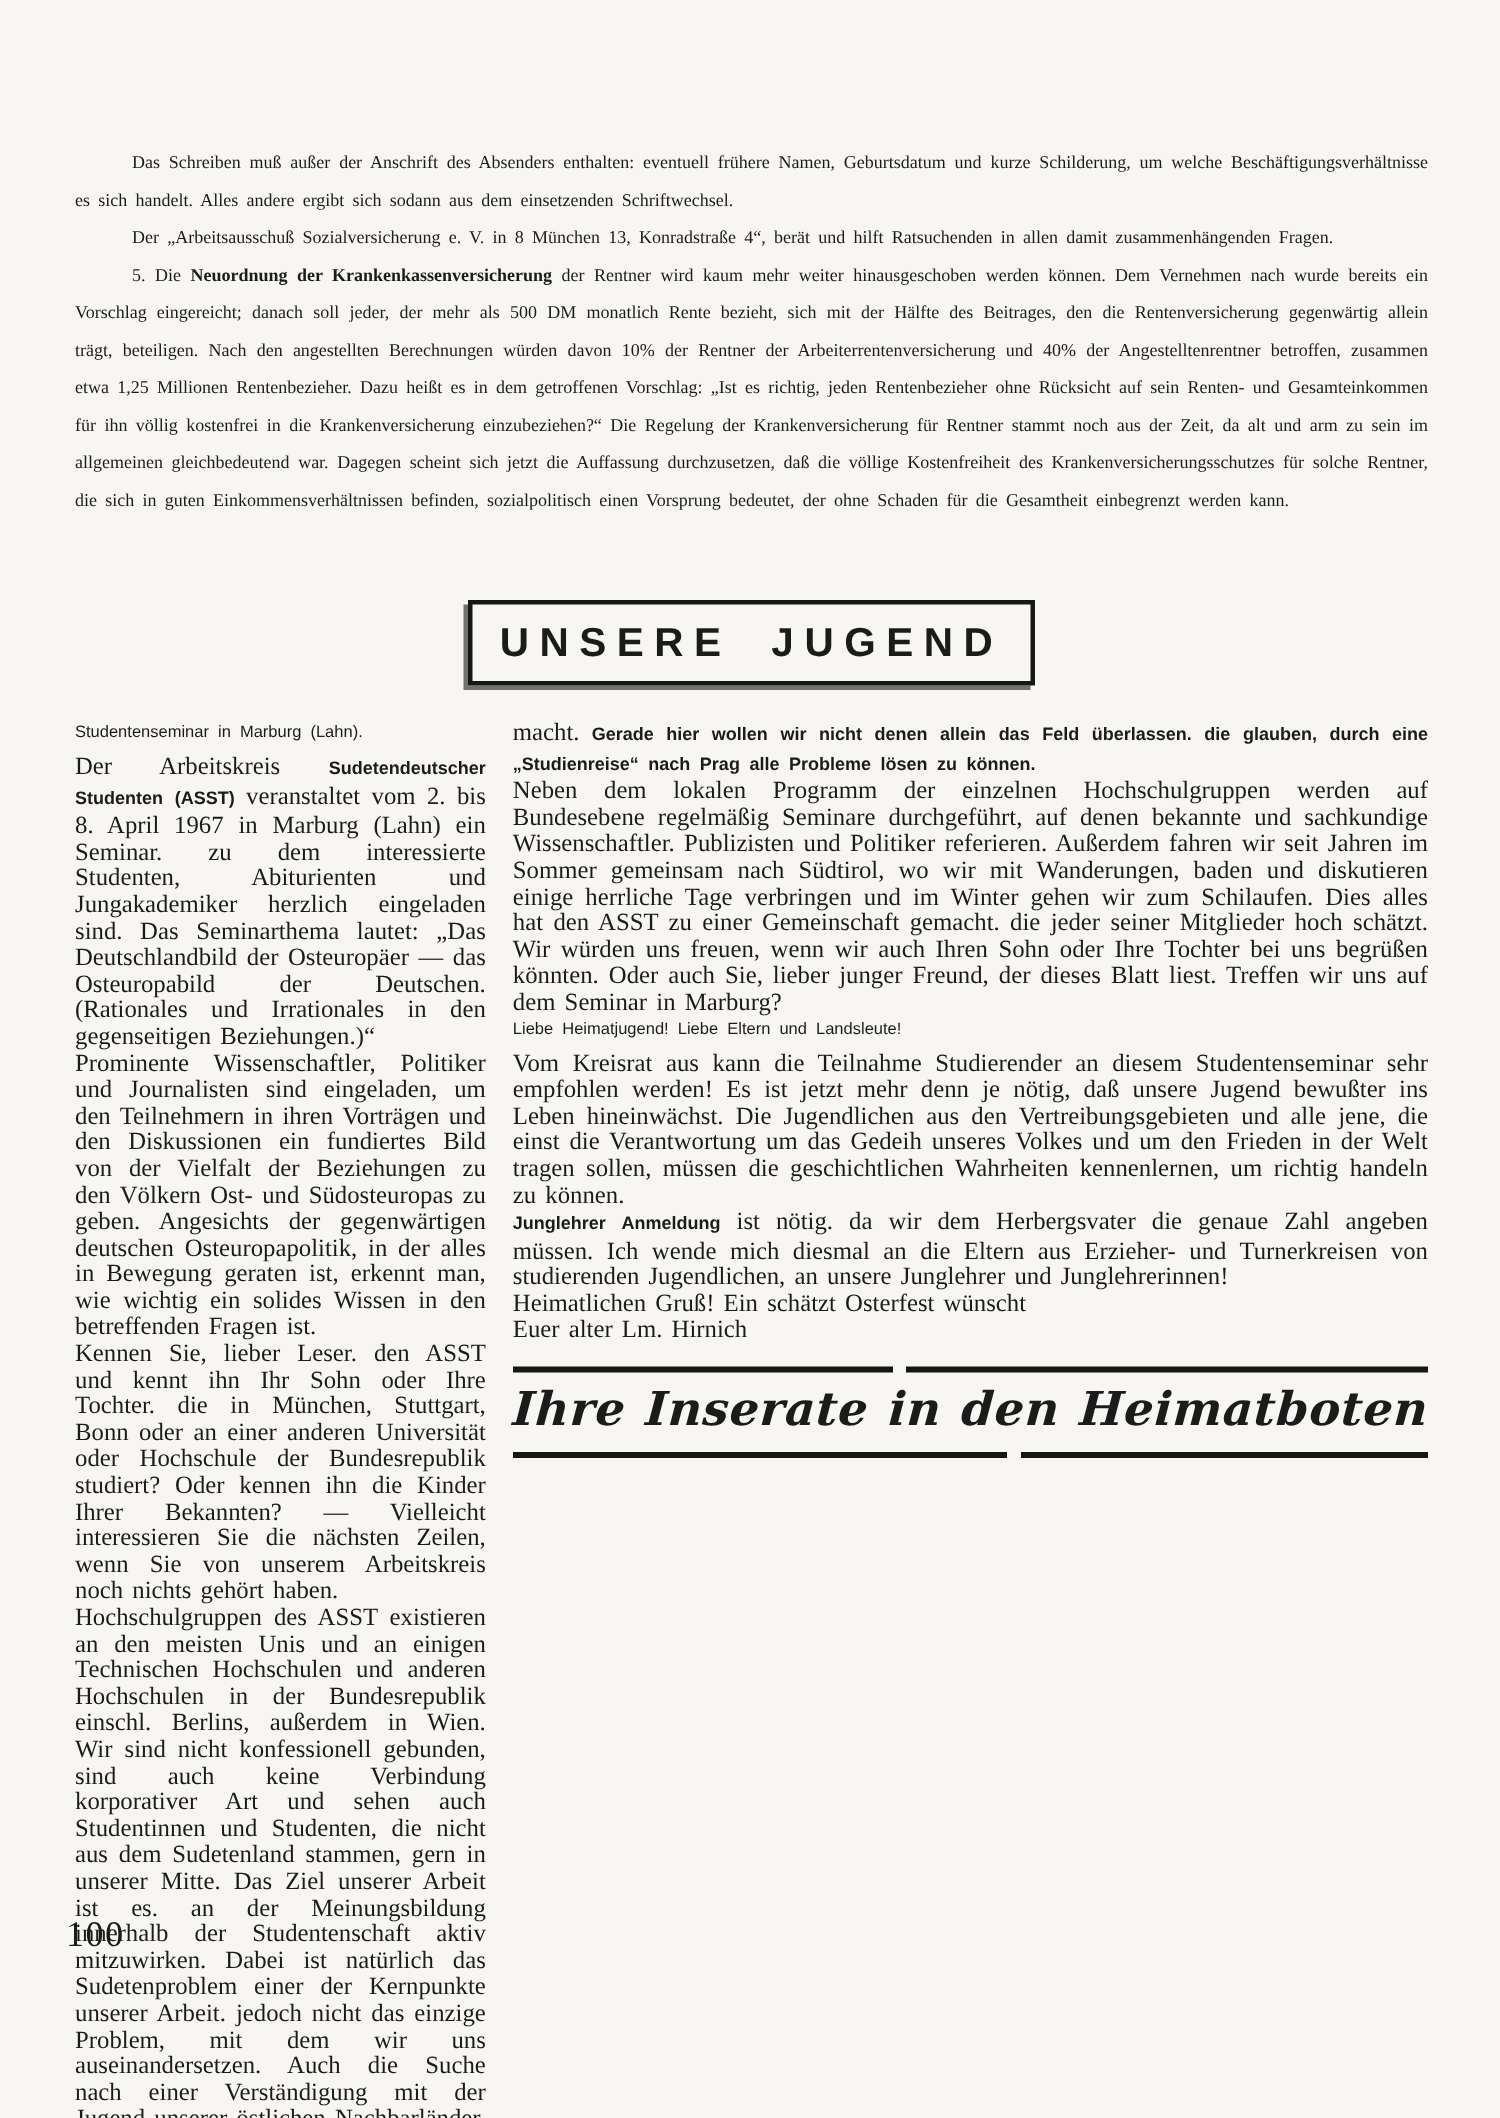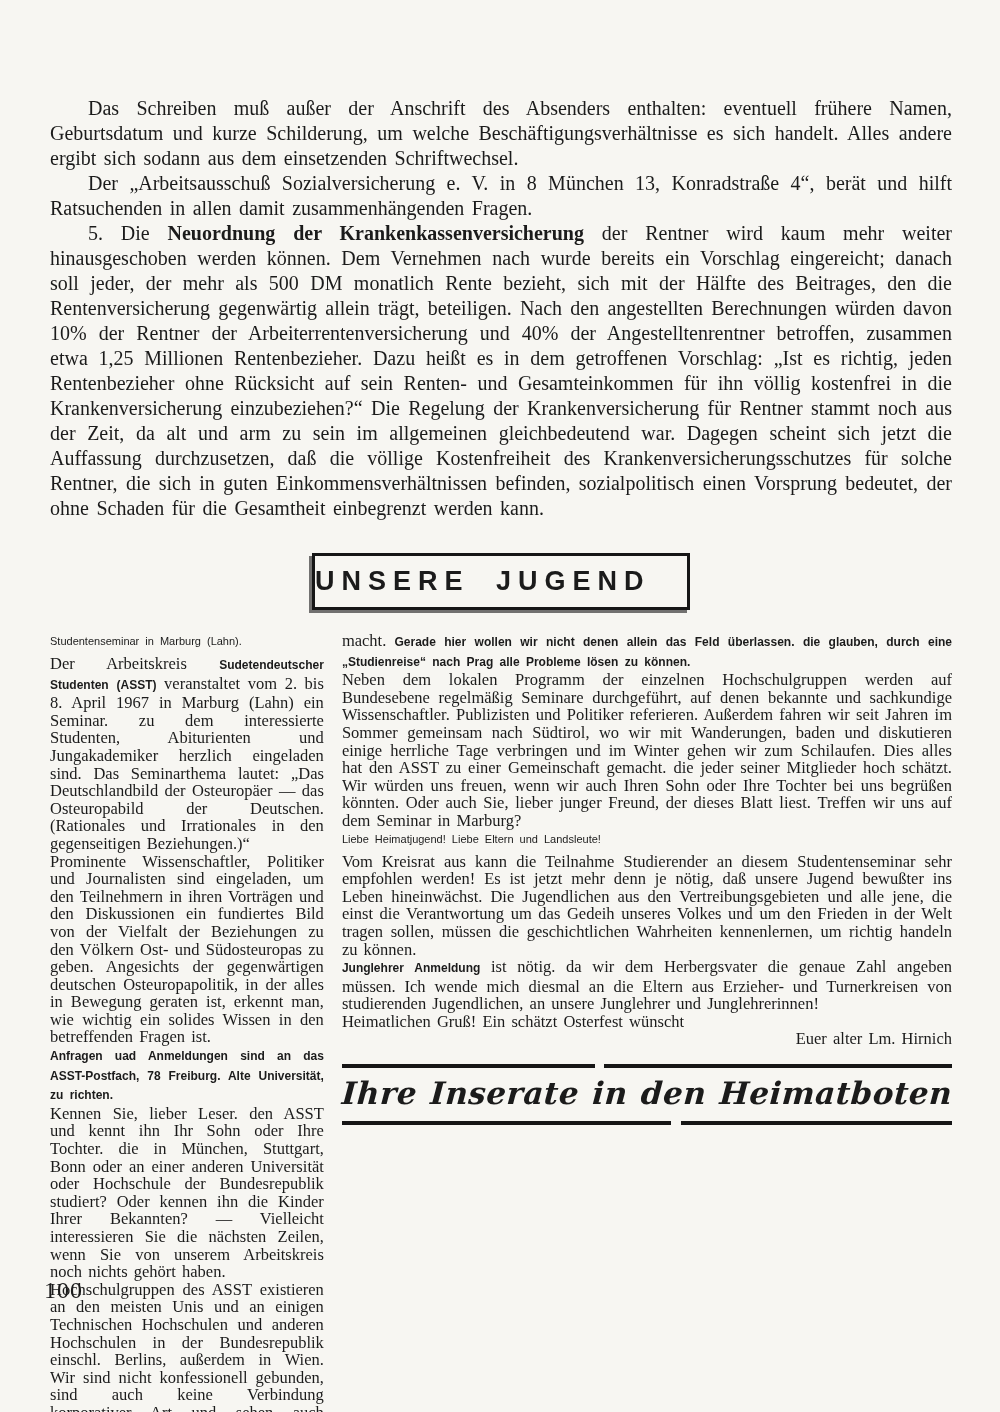--- a/index.html
+++ b/index.html
@@ -14,31 +14,31 @@
   }
   .page {
     box-sizing:border-box;
     width:1000px; height:1412px;
     padding:96px 48px 0 50px;
     position:relative;
   }
   .block { margin:0; }
 
   
-  .top-block { font-size:20px; line-height:25px; word-spacing:2.5px; }
+  .top-block { font-size:12px; line-height:25px; word-spacing:2.5px; }
   .top-block .blk-para { text-align:justify; }
   .top-block .blk-para.indent { text-indent:38px; }
 
   
   .section-box {
     width:372px; height:51px;
-    margin:32px auto 22px auto;
+    margin:54px auto 22px auto;
     border:3px solid #161616;
     box-shadow:-3px 3px 0 rgba(25,25,25,0.6);
-    display:flex; align-items:center; 
+    display:flex; align-items:center; justify-content:center;
     background:var(--paper);
   }
   .section-title {
     font-family:"Liberation Sans", sans-serif;
     font-weight:700;
     font-size:27px;
     letter-spacing:7px;
     word-spacing:12px;
     white-space:nowrap;
   }
@@ -103,34 +103,33 @@
 
   <div class="section-box">
     <span class="section-title">UNSERE JUGEND</span>
   </div>
 
   <div class="columns">
     <section class="col col-left">
         <p class="block blk-heading">Studentenseminar in Marburg (Lahn).</p>
         <p class="block blk-para"><span>Der Arbeitskreis </span><span class="bold sans">Sudetendeutscher Studenten (ASST)</span><span> veranstaltet vom 2. bis 8. April 1967 in Marburg (Lahn) ein Seminar. zu dem interessierte Studenten, Abiturienten und Jungakademiker herzlich eingeladen sind. Das Seminarthema lautet: „Das Deutschlandbild der Osteuropäer — das Osteuropabild der Deutschen. (Rationales und Irrationales in den gegenseitigen Beziehungen.)“</span></p>
         <p class="block blk-para"><span>Prominente Wissenschaftler, Politiker und Journalisten sind eingeladen, um den Teilnehmern in ihren Vorträgen und den Diskussionen ein fundiertes Bild von der Vielfalt der Beziehungen zu den Völkern Ost- und Südosteuropas zu geben. Angesichts der gegenwärtigen deutschen Osteuropapolitik, in der alles in Bewegung geraten ist, erkennt man, wie wichtig ein solides Wissen in den betreffenden Fragen ist.</span></p>
-        <p class="block blk-para"><span class="bold sans">Anfragen uad Anmeldungen sind an das ASST-Postfach, 78 Freiburg. Alte Universität, zu richten.</span></p>
         <p class="block blk-para gap-before"><span>Kennen Sie, lieber Leser. den ASST und kennt ihn Ihr Sohn oder Ihre Tochter. die in München, Stuttgart, Bonn oder an einer anderen Universität oder Hochschule der Bundesrepublik studiert? Oder kennen ihn die Kinder Ihrer Bekannten? — Vielleicht interessieren Sie die nächsten Zeilen, wenn Sie von unserem Arbeitskreis noch nichts gehört haben.</span></p>
         <p class="block blk-para"><span>Hochschulgruppen des ASST existieren an den meisten Unis und an einigen Technischen Hochschulen und anderen Hochschulen in der Bundesrepublik einschl. Berlins, außerdem in Wien. Wir sind nicht konfessionell gebunden, sind auch keine Verbindung korporativer Art und sehen auch Studentinnen und Studenten, die nicht aus dem Sudetenland stammen, gern in unserer Mitte. Das Ziel unserer Arbeit ist es. an der Meinungsbildung innerhalb der Studentenschaft aktiv mitzuwirken. Dabei ist natürlich das Sudetenproblem einer der Kernpunkte unserer Arbeit. jedoch nicht das einzige Problem, mit dem wir uns auseinandersetzen. Auch die Suche nach einer Verständigung mit der Jugend unserer östlichen Nachbarländer, insbesondere der Tschechoslowakei, haben wir uns zur Aufgabe ge-</span></p>
       </section>
 
     <section class="col col-right">
       <div>
           <p class="block blk-para"><span>macht. </span><span class="bold sans">Gerade hier wollen wir nicht denen allein das Feld überlassen. die glauben, durch eine „Studienreise“ nach Prag alle Probleme lösen zu können.</span></p>
           <p class="block blk-para"><span>Neben dem lokalen Programm der einzelnen Hochschulgruppen werden auf Bundesebene regelmäßig Seminare durchgeführt, auf denen bekannte und sachkundige Wissenschaftler. Publizisten und Politiker referieren. Außerdem fahren wir seit Jahren im Sommer gemeinsam nach Südtirol, wo wir mit Wanderungen, baden und diskutieren einige herrliche Tage verbringen und im Winter gehen wir zum Schilaufen. Dies alles hat den ASST zu einer Gemeinschaft gemacht. die jeder seiner Mitglieder hoch schätzt. Wir würden uns freuen, wenn wir auch Ihren Sohn oder Ihre Tochter bei uns begrüßen könnten. Oder auch Sie, lieber junger Freund, der dieses Blatt liest. Treffen wir uns auf dem Seminar in Marburg?</span></p>
           <p class="block blk-heading gap-before">Liebe Heimatjugend! Liebe Eltern und Landsleute!</p>
           <p class="block blk-para"><span>Vom Kreisrat aus kann die Teilnahme Studierender an diesem Studentenseminar sehr empfohlen werden! Es ist jetzt mehr denn je nötig, daß unsere Jugend bewußter ins Leben hineinwächst. Die Jugendlichen aus den Vertreibungsgebieten und alle jene, die einst die Verantwortung um das Gedeih unseres Volkes und um den Frieden in der Welt tragen sollen, müssen die geschichtlichen Wahrheiten kennenlernen, um richtig handeln zu können.</span></p>
           <p class="block blk-para"><span class="bold sans">Junglehrer Anmeldung</span><span> ist nötig. da wir dem Herbergsvater die genaue Zahl angeben müssen. Ich wende mich diesmal an die Eltern aus Erzieher- und Turnerkreisen von studierenden Jugendlichen, an unsere Junglehrer und Junglehrerinnen!</span></p>
           <p class="block blk-para"><span>Heimatlichen Gruß! Ein schätzt Osterfest wünscht</span></p>
-          <p class="block blk-para" style="text-align: right;"><span>Euer alter Lm. Hirnich</span></p>
+          <p class="block blk-para" style="text-align: left;"><span>Euer alter Lm. Hirnich</span></p>
         </div>
 
       <div class="banner">
         <div class="rule rule-top"></div>
         <div class="banner-text">Ihre Inserate in den Heimatboten</div>
         <div class="rule rule-bottom"></div>
       </div>
     </section>
   </div>
 

